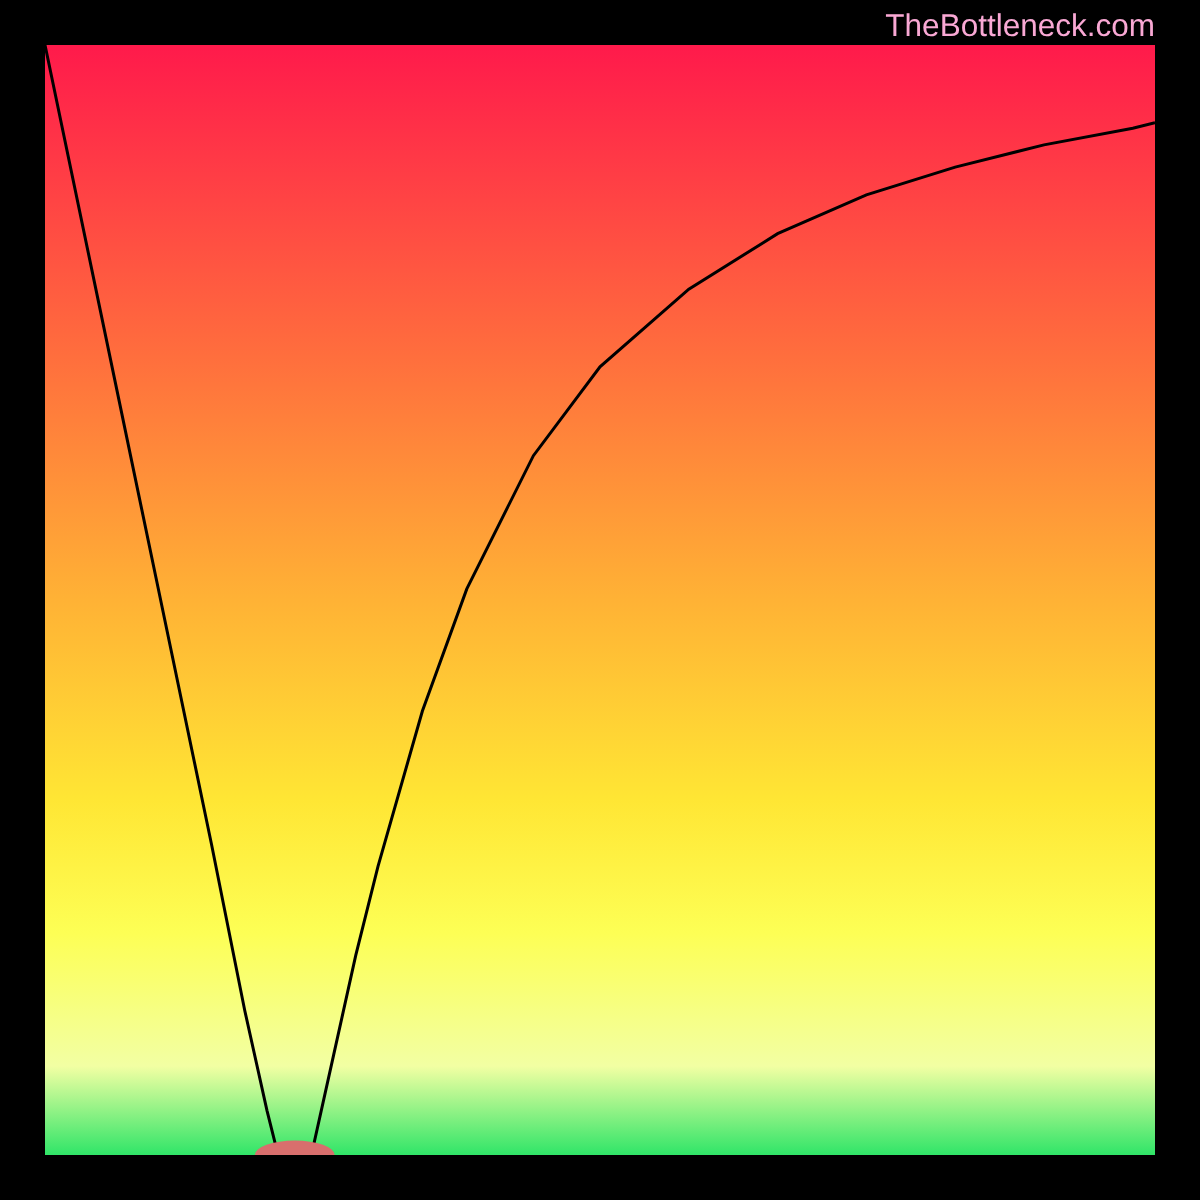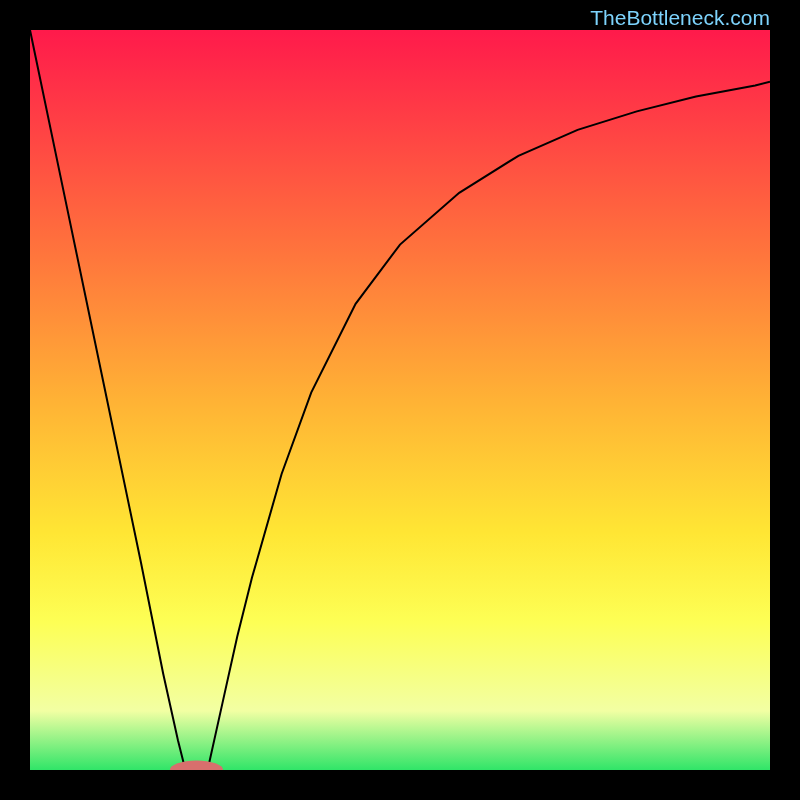--- a/index.html
+++ b/index.html
@@ -22,21 +22,21 @@
     left: 30px;
     top: 30px;
     width: 740px;
     height: 740px;
     overflow: hidden;
   }
   .watermark {
     position: absolute;
     top: 6px;
     right: 30px;
-    color: #7dd3fc;
+    color: #f9a8d4;
     font-size: 21px;
     font-weight: 500;
     letter-spacing: 0px;
     background: transparent;
     z-index: 5;
   }
   svg { display:block; }
 </style>
 </head>
 <body>

